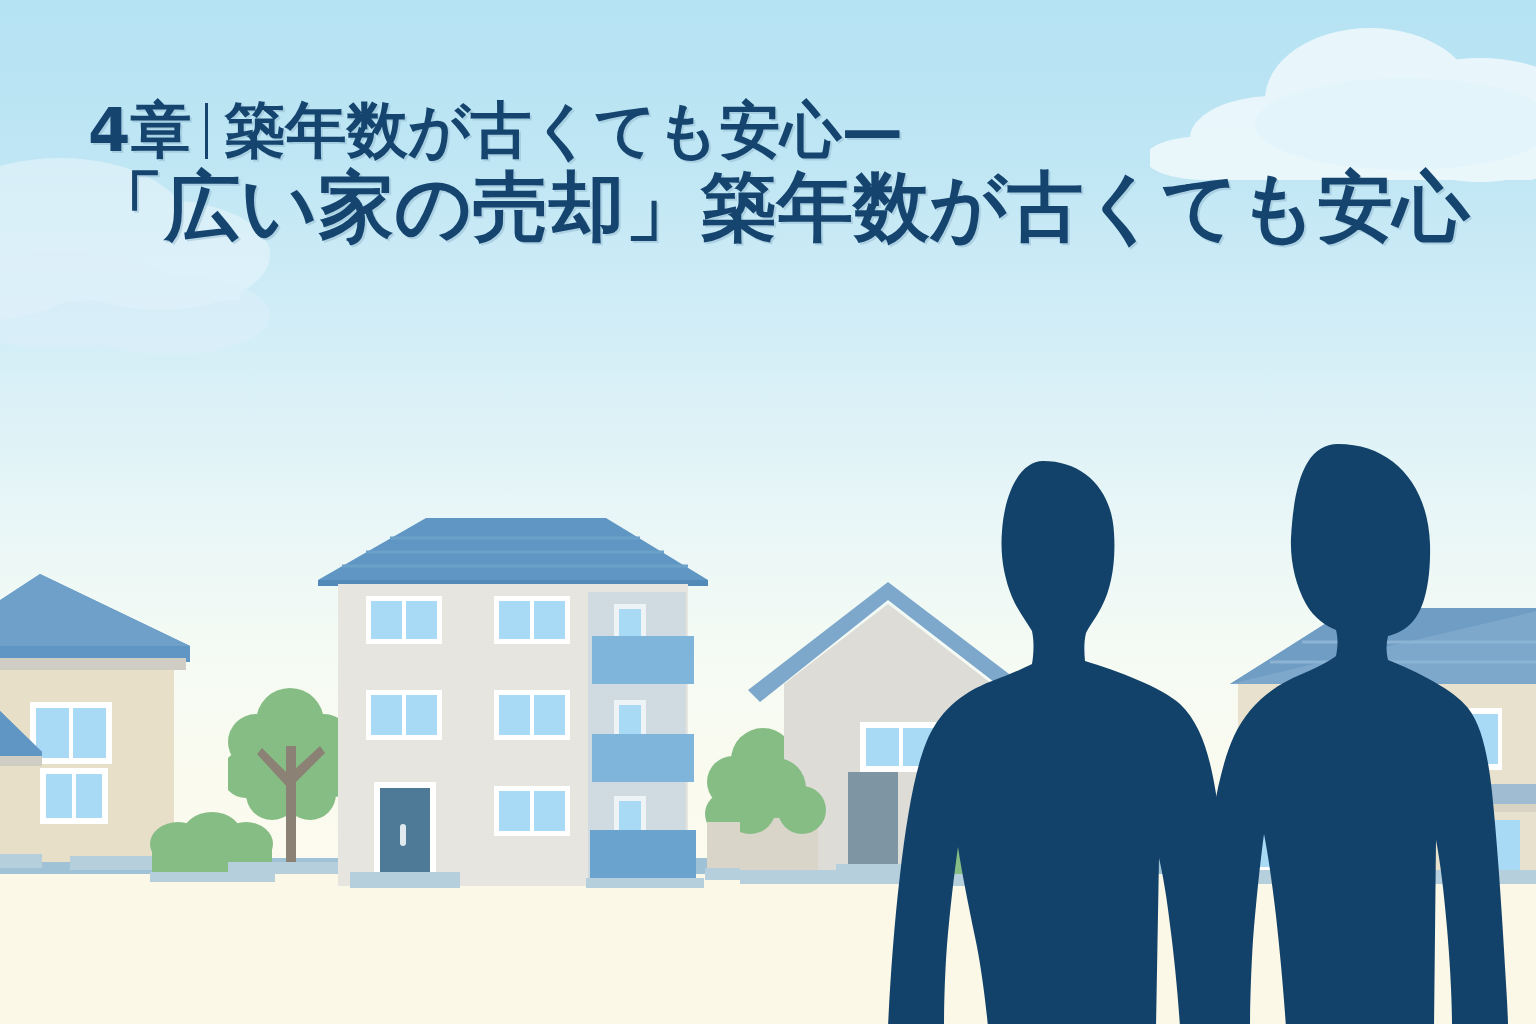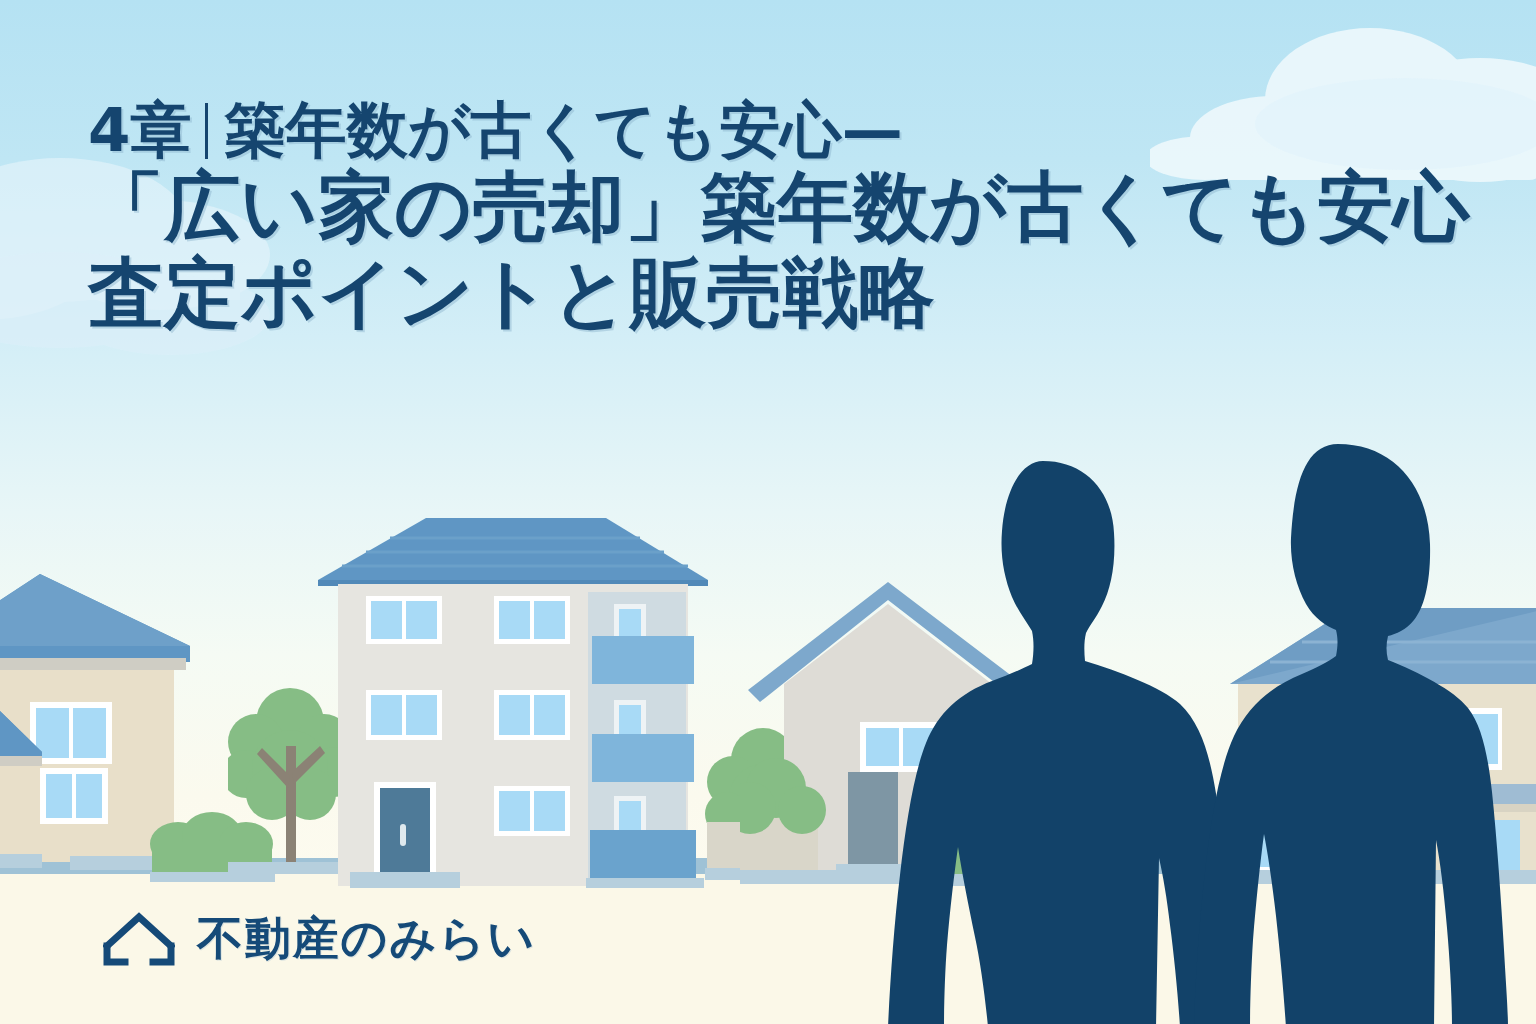--- a/index.html
+++ b/index.html
@@ -361,25 +361,16 @@
       C136,186 124,178 116,164
       C106,146 100,122 101,98
       C104,42 116,4 148,4 Z"></path>
   </svg>
 
   <div class="title-block">
     <div class="tline tline1">
       <span class="chap">4章</span><span class="bar"></span><span>築年数が古くても安心—</span>
     </div>
     <div class="tline tline2">「広い家の売却」築年数が古くても安心</div>
-    <div class="tline tline3">査定ポイントと販売戦略</div>
   </div>
 
-  <div class="logo">
-    <svg width="72" height="58" viewBox="0 0 72 58">
-      <path d="M4 36 L36 7 L68 36" fill="none" stroke="#154a78" stroke-width="7" stroke-linecap="square" stroke-linejoin="miter"></path>
-      <path d="M4 36 L4 52 L22 52" fill="none" stroke="#154a78" stroke-width="7" stroke-linecap="square"></path>
-      <path d="M68 36 L68 52 L50 52" fill="none" stroke="#154a78" stroke-width="7" stroke-linecap="square"></path>
-    </svg>
-    <span class="logo-text">不動産のみらい</span>
-  </div>
 
 </div>
 
 </body></html>

